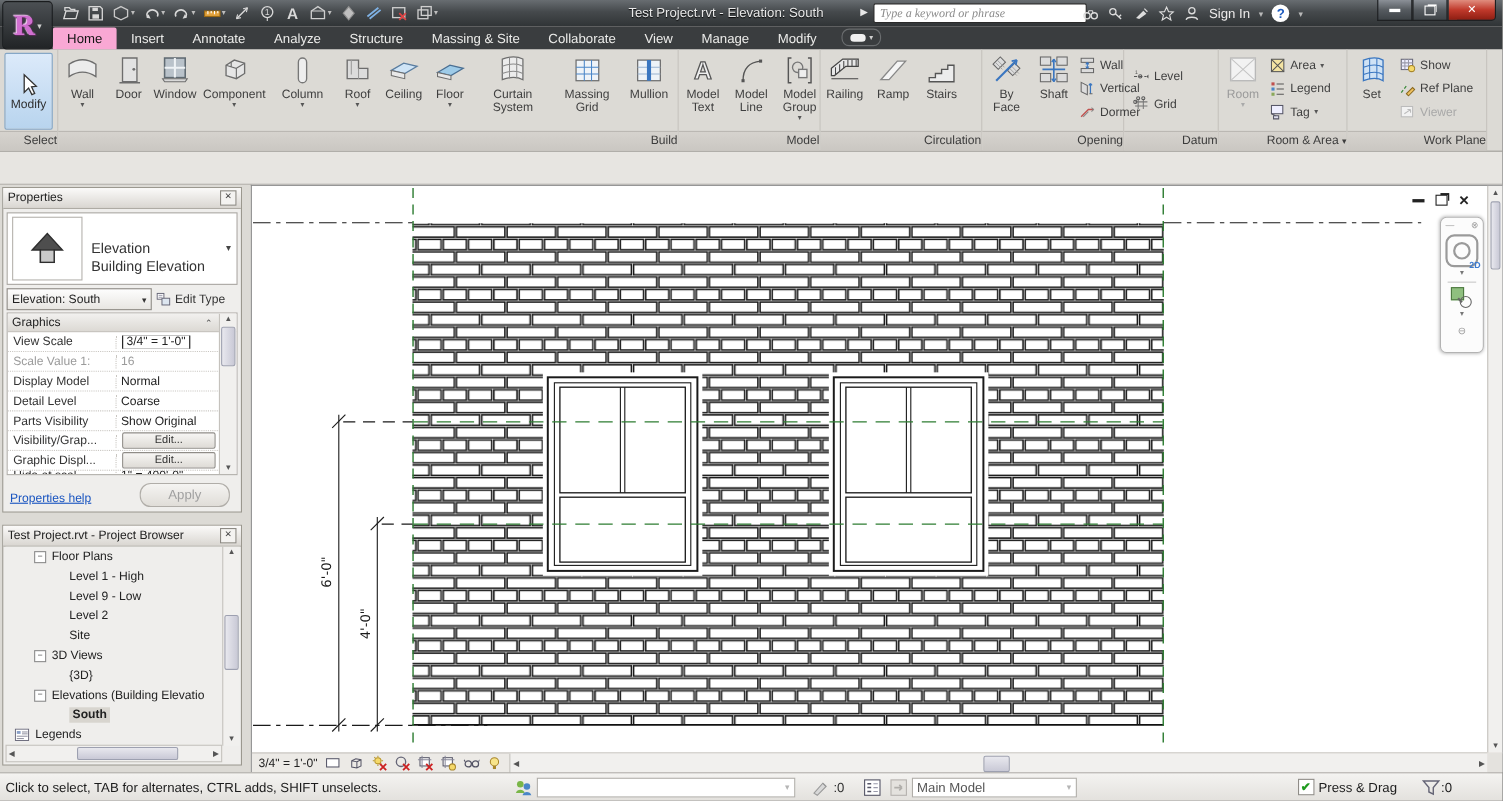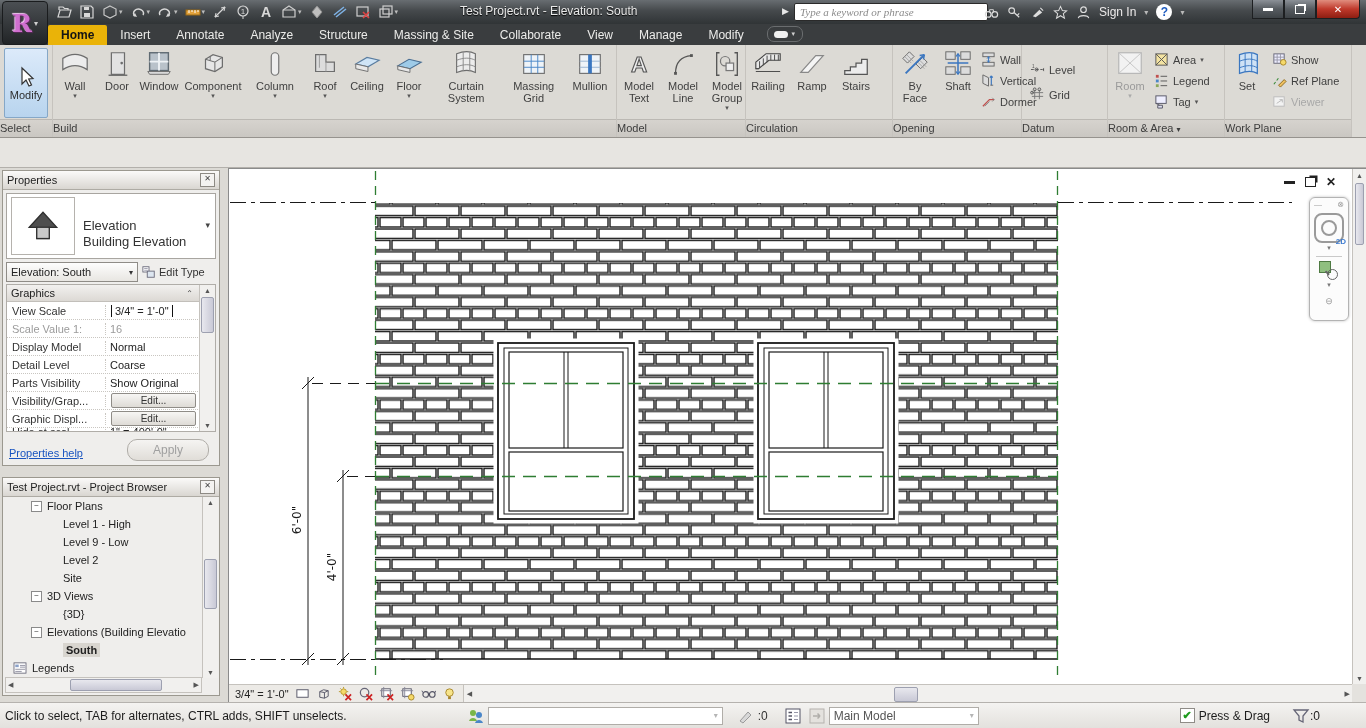--- a/index.html
+++ b/index.html
@@ -11,50 +11,50 @@
     background:linear-gradient(#686d71,#45494c 45%,#303436);}
   .appbtn{position:absolute;left:2px;top:1px;width:44px;height:42px;z-index:5;border-radius:4px;
     background:linear-gradient(#4b4f53,#212426);border:1px solid #1a1c1e;display:flex;align-items:center;justify-content:center}
   .appbtn .R{font-family:"DejaVu Serif",serif;font-size:24px;font-weight:bold;
     color:#d06fd0;text-shadow:1px 1px 1px #5a2a5a, -1px -1px 1px #f5c9f5}
   .appbtn .ar{color:#cfcfcf;font-size:8px;margin-left:2px}
   .qat{position:absolute;left:54px;top:2px;height:20px;display:flex;align-items:center;gap:3px}
   .qi{display:flex;align-items:center;height:20px;padding:0 2px;color:#d8d8d8}
   .qi svg{width:16px;height:16px}
   .qi .ar{font-size:7px;color:#bdbdbd;margin-left:1px}
-  .wtitle{position:absolute;left:460px;top:4px;width:400px;color:#e9e9e9;font-size:12px;
+  .wtitle{position:absolute;left:460px;top:4px;width:400px;text-align:center;color:#e9e9e9;font-size:12px;
     text-shadow:0 1px 1px #000;white-space:nowrap}
   .ictoggle{position:absolute;left:782px;top:6px;color:#e8e8e8;font-size:9px}
   .searchbox{position:absolute;left:794px;top:3px;width:182px;height:16px;border:1px solid #2a2a2a;border-radius:2px;
     background:#fff;font-size:11px;padding:0 5px;color:#333}
   .searchbox::placeholder{color:#8b8b8b;font-style:italic;font-family:"Liberation Serif",serif}
   .icicons{position:absolute;left:984px;top:2px;display:flex;align-items:center;gap:8px;height:20px;color:#dcdcdc}
   .icicons svg{width:15px;height:15px}
   .signin{color:#eceaea;font-size:12px}
   .helpq{width:16px;height:16px;border-radius:50%;background:#fff;color:#1d5bbf;font-weight:bold;font-size:12px;
     display:flex;align-items:center;justify-content:center}
   .wbtns{position:absolute;right:6px;top:0;display:flex}
   .wb{width:30px;height:18px;border:1px solid #1d1f21;border-top:none;display:flex;align-items:center;justify-content:center;
     background:linear-gradient(#8b9097,#565b60 50%,#3e4347);color:#fff;font-size:10px}
   .wb.close{width:42px;background:linear-gradient(#e08d7e,#c0392b 50%,#8e1e12);border-bottom-right-radius:4px}
   .wb .mini{width:10px;height:3px;background:#fff}
   .wb .rest{width:8px;height:7px;border:1px solid #fff;box-shadow:2px -2px 0 -1px #fff}
   
   .tabs{position:absolute;left:0;top:24px;width:1366px;height:21px;background:#3a3d3f;display:flex;align-items:flex-end;padding-left:48px;box-sizing:border-box}
   .tab{padding:3px 13px 3px;font-size:12px;color:#ececea;white-space:nowrap}
-  .tab.active{background:#eab308;color:#141414;border-radius:2px 2px 0 0;font-weight:bold}
+  .tab.active{background:#f9a8d4;color:#141414;border-radius:2px 2px 0 0;font-weight:normal}
   .tabpill{margin-left:10px;margin-bottom:3px;width:34px;height:14px;border-radius:7px;background:#3a3d3f;border:1px solid #6a6d6f;
     display:flex;align-items:center;justify-content:center;gap:3px}
   .tabpill .oval{width:14px;height:7px;border-radius:4px;background:#f0f0f0}
   .tabpill .ar{color:#d0d0d0;font-size:7px}
   
   .ribbon{position:absolute;left:0;top:45px;width:1366px;height:93px;background:#dcdad5;border-bottom:1px solid #96938e;box-sizing:border-box}
   .panel{position:absolute;top:0;height:92px;border-right:1px solid #c6c3be;box-sizing:border-box}
   .pcontent{height:74px;display:flex;align-items:flex-start;padding:1px 2px;box-sizing:border-box}
-  .plabel{position:absolute;bottom:0;left:0;right:0;height:17px;font-size:11px;color:#3c3c3c;text-align:left;
+  .plabel{position:absolute;bottom:0;left:0;right:0;height:17px;font-size:11px;color:#3c3c3c;text-align:right;
     background:linear-gradient(#d6d3ce,#cac7c2);border-top:1px solid #bbb8b3;line-height:16px;white-space:nowrap}
   .bigbtn{display:flex;flex-direction:column;align-items:center;padding-top:3px;font-size:11px;color:#3f3f3f;
     line-height:12px;text-align:center;min-width:40px}
   .bigbtn svg{width:30px;height:30px;margin-bottom:1px}
   .bigbtn .ar{font-size:7px;color:#555;line-height:7px}
   .bigbtn.gray{color:#9a9a9a}
   .smallcol{display:flex;flex-direction:column;justify-content:flex-start;gap:2px;padding-top:4px}
   .smallbtn{display:flex;align-items:center;gap:4px;font-size:11px;color:#3f3f3f;height:19px;white-space:nowrap}
   .smallbtn svg{width:15px;height:15px}
   .smallbtn.gray{color:#a8a8a8}

